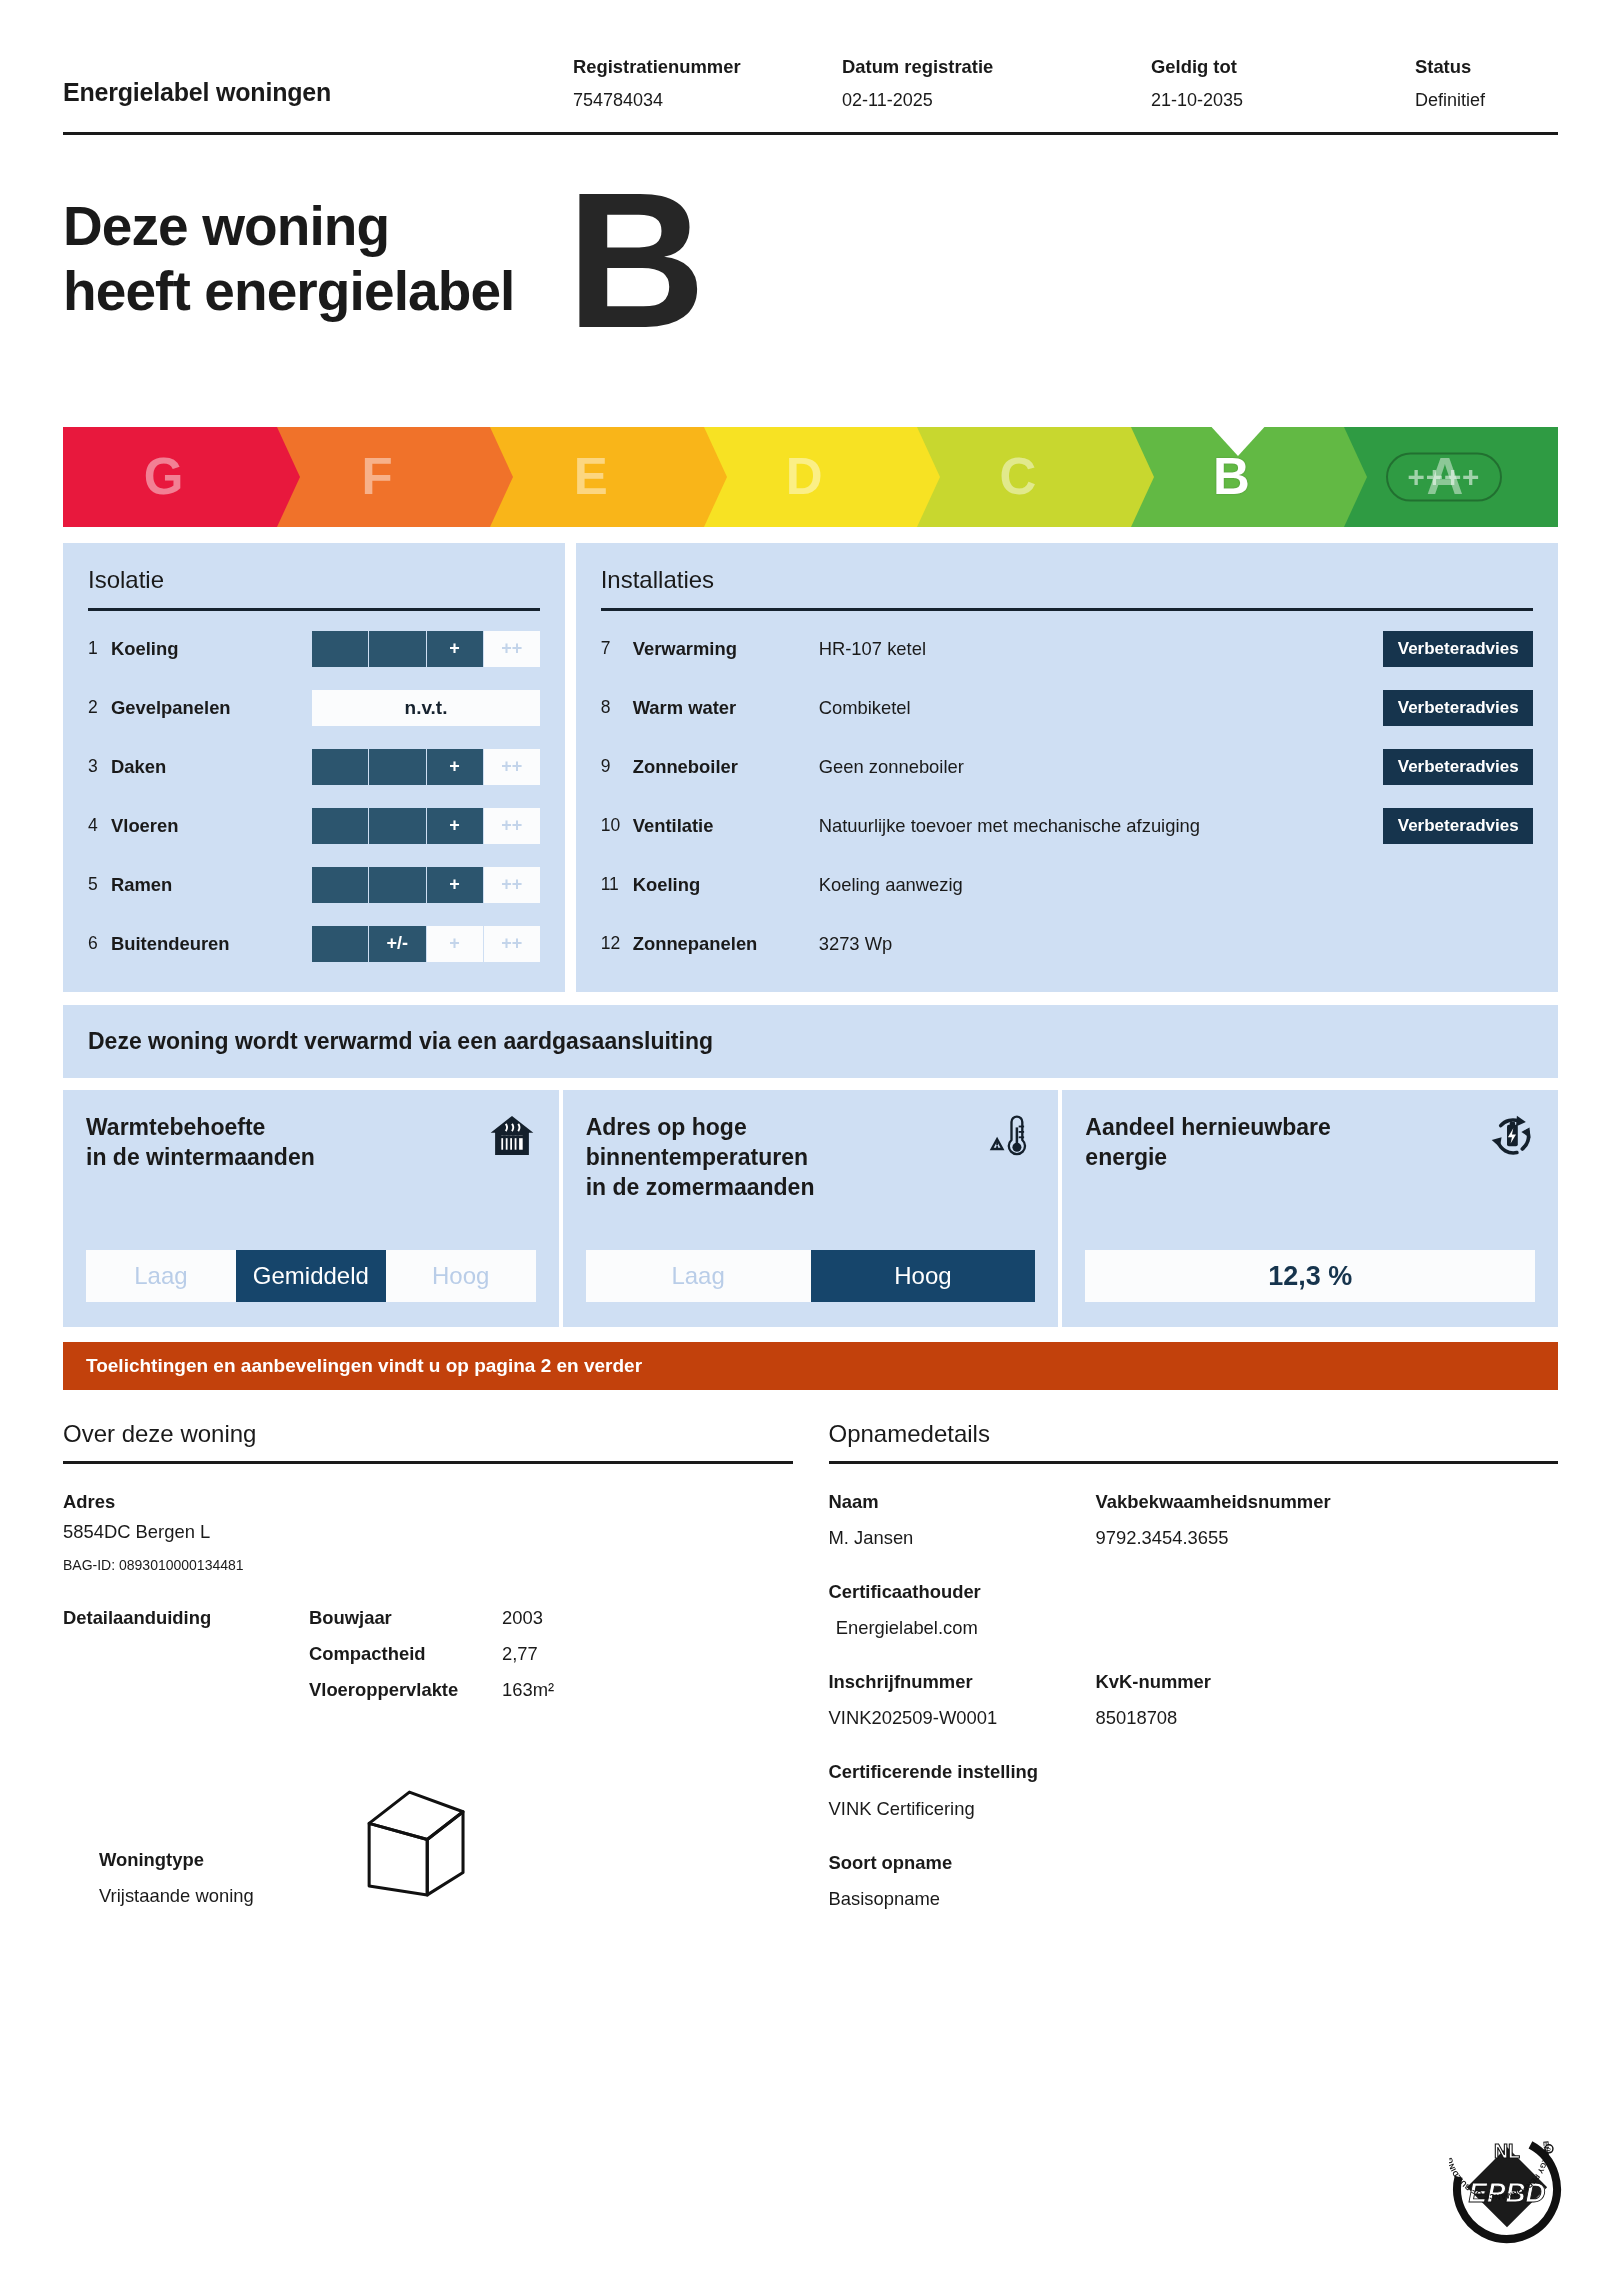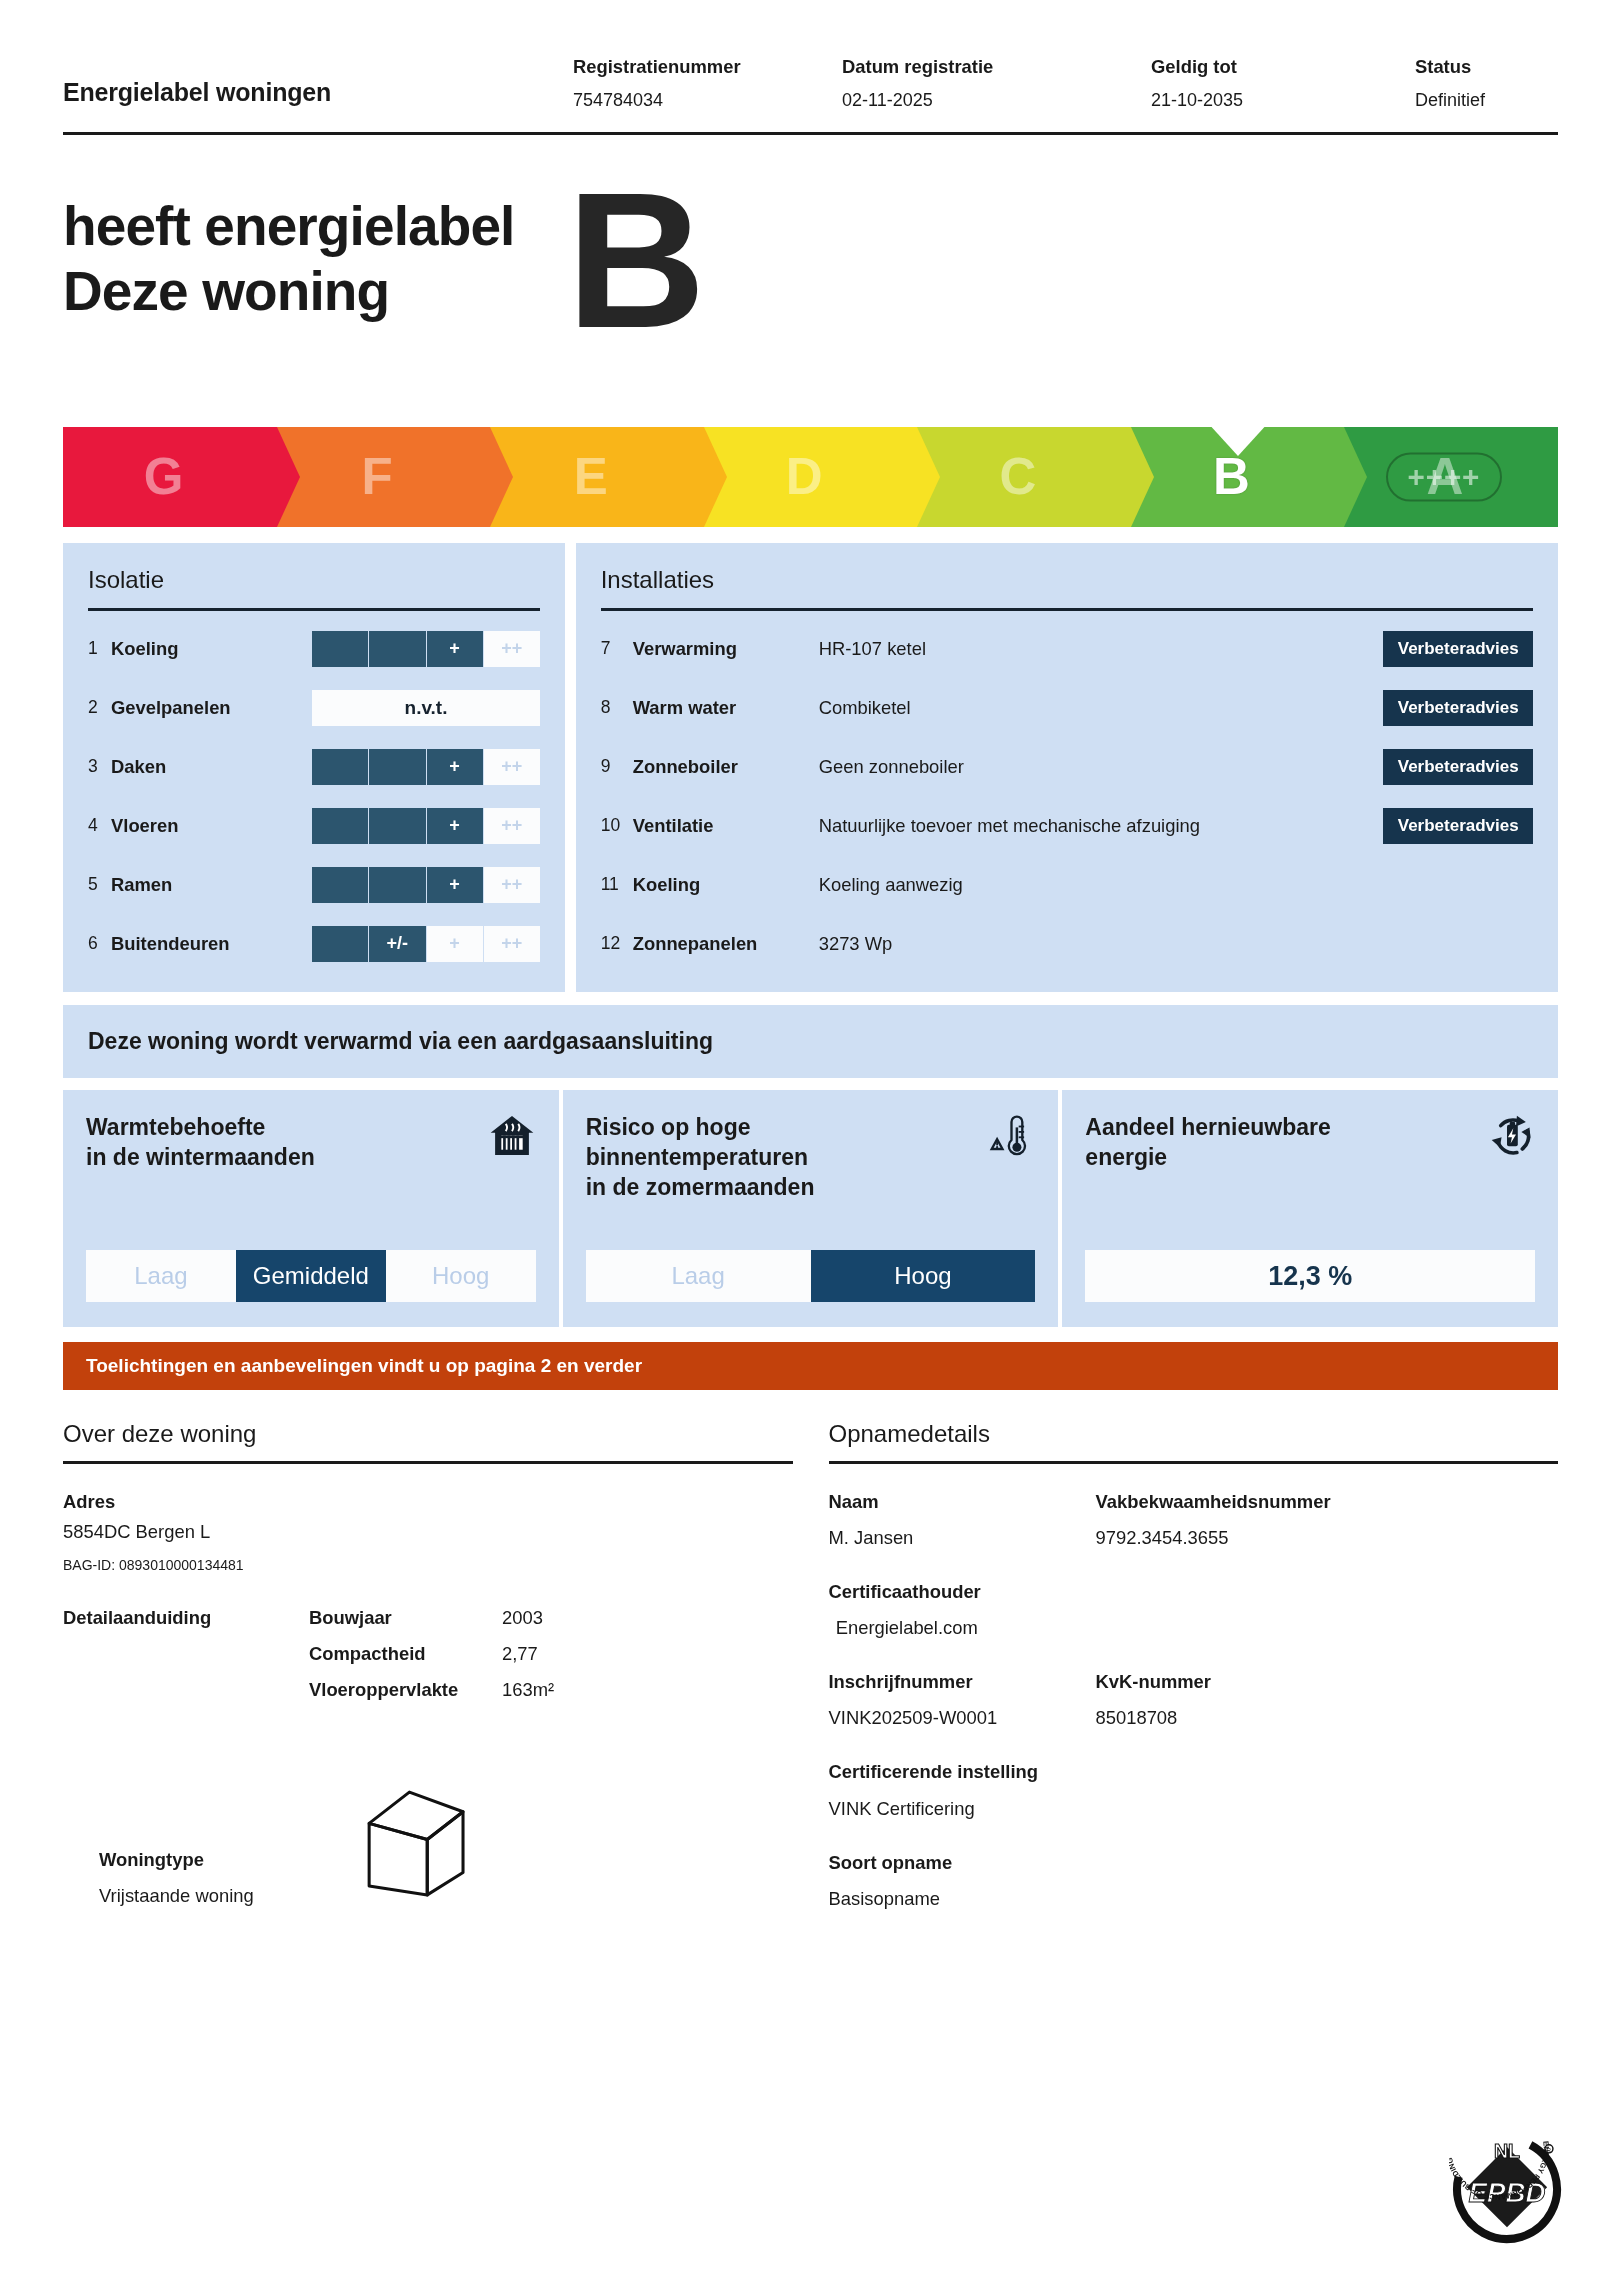--- a/index.html
+++ b/index.html
@@ -144,22 +144,22 @@
       <div class="hdr-col c4">
         <div class="hdr-lbl">Status</div>
         <div class="hdr-val">Definitief</div>
       </div>
     </div>
   </div>
   <div class="hdr-rule"></div>
 
   <div class="hero">
     <div class="hero-text">
+      <div>Deze woning</div>
       <div>heeft energielabel</div>
-      <div>Deze woning</div>
     </div>
     <div class="hero-letter">B</div>
   </div>
 
   <div class="scalewrap">
     <div class="scale" id="scale-strip">
         <div class="seg" style="background: rgb(232, 24, 61);">
           <span class="letter">G</span>
         </div>
         <div class="seg" style="background: rgb(240, 114, 42);">
@@ -361,21 +361,21 @@
       <div class="seg-opts" id="card0-opts">
           <div class="opt">Laag</div>
           <div class="opt sel">Gemiddeld</div>
           <div class="opt">Hoog</div>
         </div>
     </div>
 
     <div class="card">
       <div class="card-top">
         <div class="card-title">
-          <div>Risico op hoge</div>
+          <div>Adres op hoge</div>
           <div>binnentemperaturen</div>
           <div>in de zomermaanden</div>
         </div>
         <div class="card-icon">
           <svg width="47" height="45" viewBox="0 0 52 50">
             <path d="M16 40 L4 40 L10 29 Z" fill="none" stroke="#14202c" stroke-width="2.6"></path>
             <rect x="9" y="32" width="2" height="4" fill="#14202c"></rect>
             <circle cx="10" cy="38" r="1.2" fill="#14202c"></circle>
             <path d="M26 10 a6 6 0 0 1 12 0 v20 a9 9 0 1 1 -12 0 Z" fill="none" stroke="#14202c" stroke-width="2.6"></path>
             <circle cx="32" cy="38" r="5" fill="#14202c"></circle>

